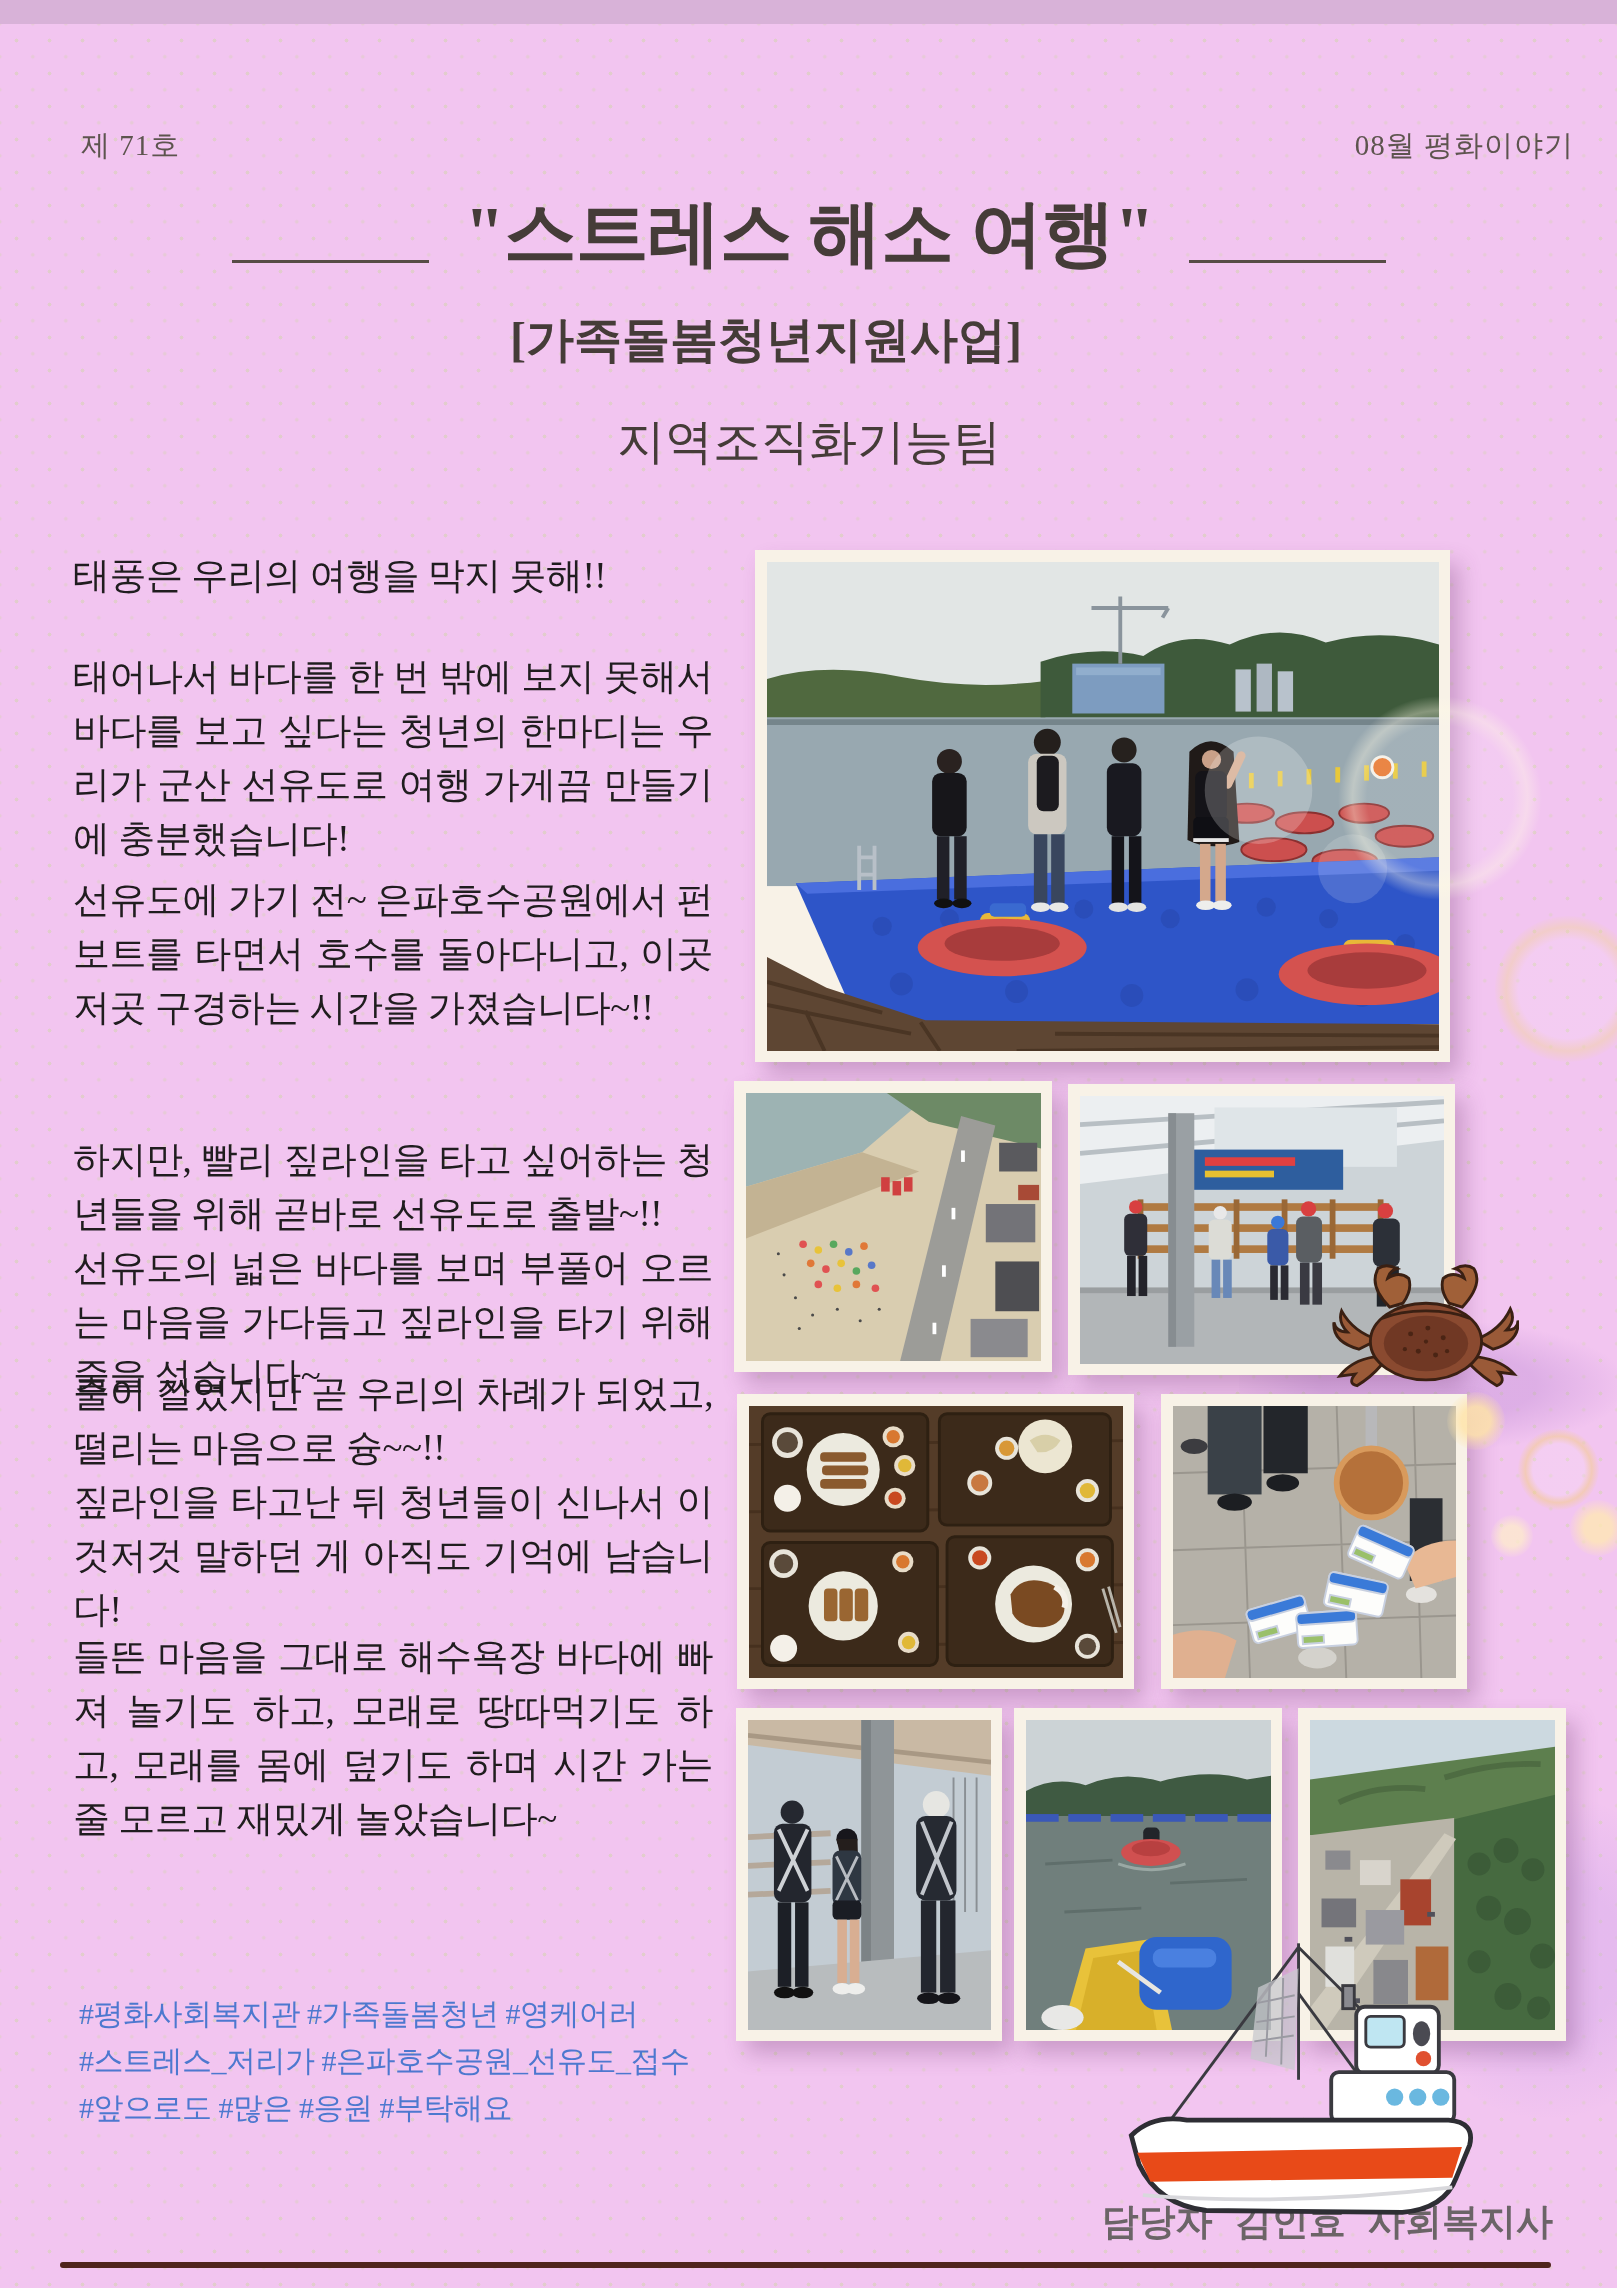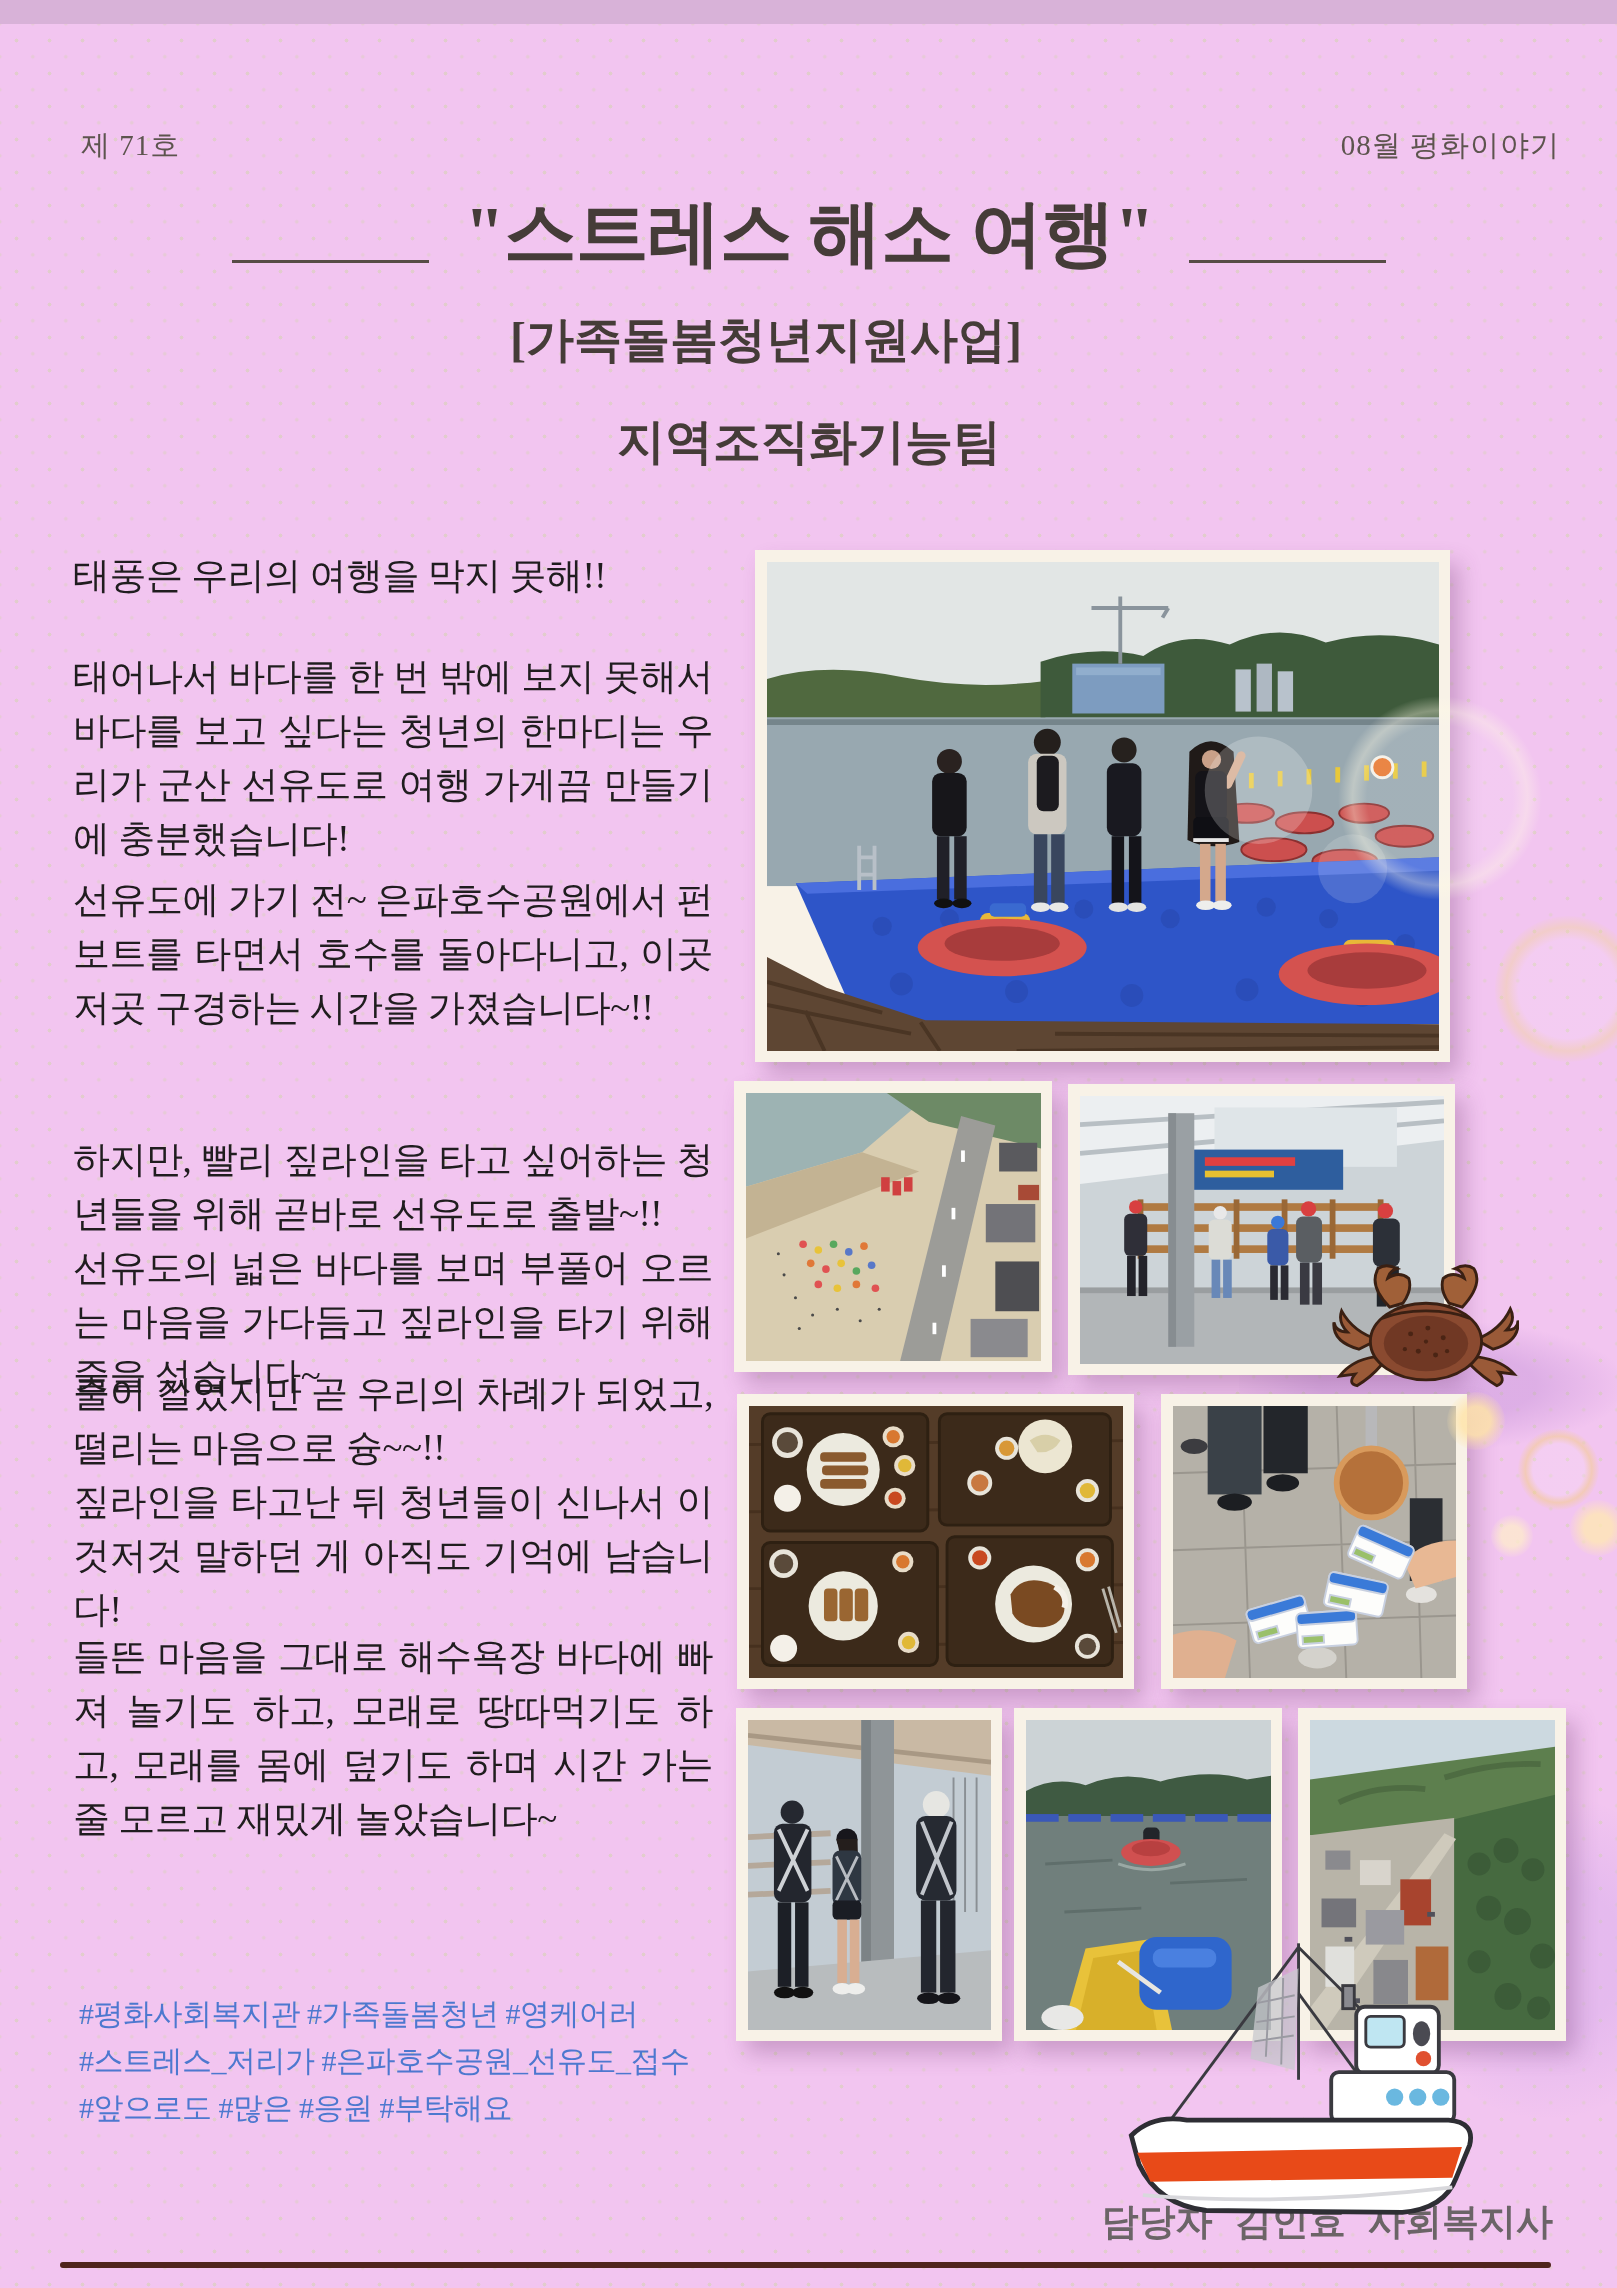--- a/index.html
+++ b/index.html
@@ -9,26 +9,26 @@
     background-image:
       radial-gradient(circle, rgba(205,215,160,0.45) 1.7px, transparent 2.2px),
       radial-gradient(circle, rgba(205,215,160,0.30) 1.7px, transparent 2.2px);
     background-size:33px 33px,33px 33px;
     background-position:0 0,16.3px 16.3px;
     font-family:"Liberation Serif","DejaVu Serif",serif;
     margin-top:24px;
   }
   .hdr{position:absolute;top:102px;font-size:29px;color:#5d544e;letter-spacing:1px;}
   .hdr-left{left:81px;}
-  .hdr-right{right:58px;text-align:right;}
+  .hdr-right{right:44px;text-align:right;}
   .title-row{position:absolute;top:161px;left:0;width:1618px;display:flex;align-items:center;justify-content:center;gap:35px;}
   .tline{width:197px;height:2.9px;background:#574c46;transform:translateY(27px);}
   .title{margin:0;font-size:73px;font-weight:bold;color:#453c38;letter-spacing:-1px;white-space:nowrap;}
   .subtitle{position:absolute;top:284px;left:0;width:1532px;margin:0;text-align:center;font-size:48px;font-weight:600;color:#453c38;}
-  .team{position:absolute;top:386px;left:0;width:1618px;margin:0;text-align:center;font-size:48px;font-weight:700;color:#453c38;}
+  .team{position:absolute;top:386px;left:0;width:1618px;margin:0;text-align:center;font-size:48px;font-weight:400;color:#453c38;}
   .para{position:absolute;left:73px;width:640px;margin:0;font-size:37px;line-height:54px;color:#201d1f;
         white-space:pre-line;text-align:justify;letter-spacing:-0.5px;font-family:Liberation Serif, serif;}
   .p1{top:525px;} .p2{top:626px;} .p3{top:849px;} .p4{top:1109px;}
   .p5{top:1343px;} .p6{top:1606px;} .p7{top:1841px;}
   .tags{position:absolute;left:79px;top:1966px;width:653px;margin:0;font-size:30px;line-height:47px;
         color:#4d78cf;white-space:pre-line;letter-spacing:-0.5px;}
   .manager{position:absolute;top:2173px;right:65px;font-size:37px;font-weight:600;color:#6b6467;
            font-family:Liberation Mono, monospace;}
   .rule{position:absolute;left:60px;top:2238px;width:1491px;height:5.8px;background:#50241c;border-radius:2.9px;}
   .ph{position:absolute;margin:0;background:#f8f2e7;box-shadow:9.6px 13.4px 21px rgba(110,55,110,0.30);

